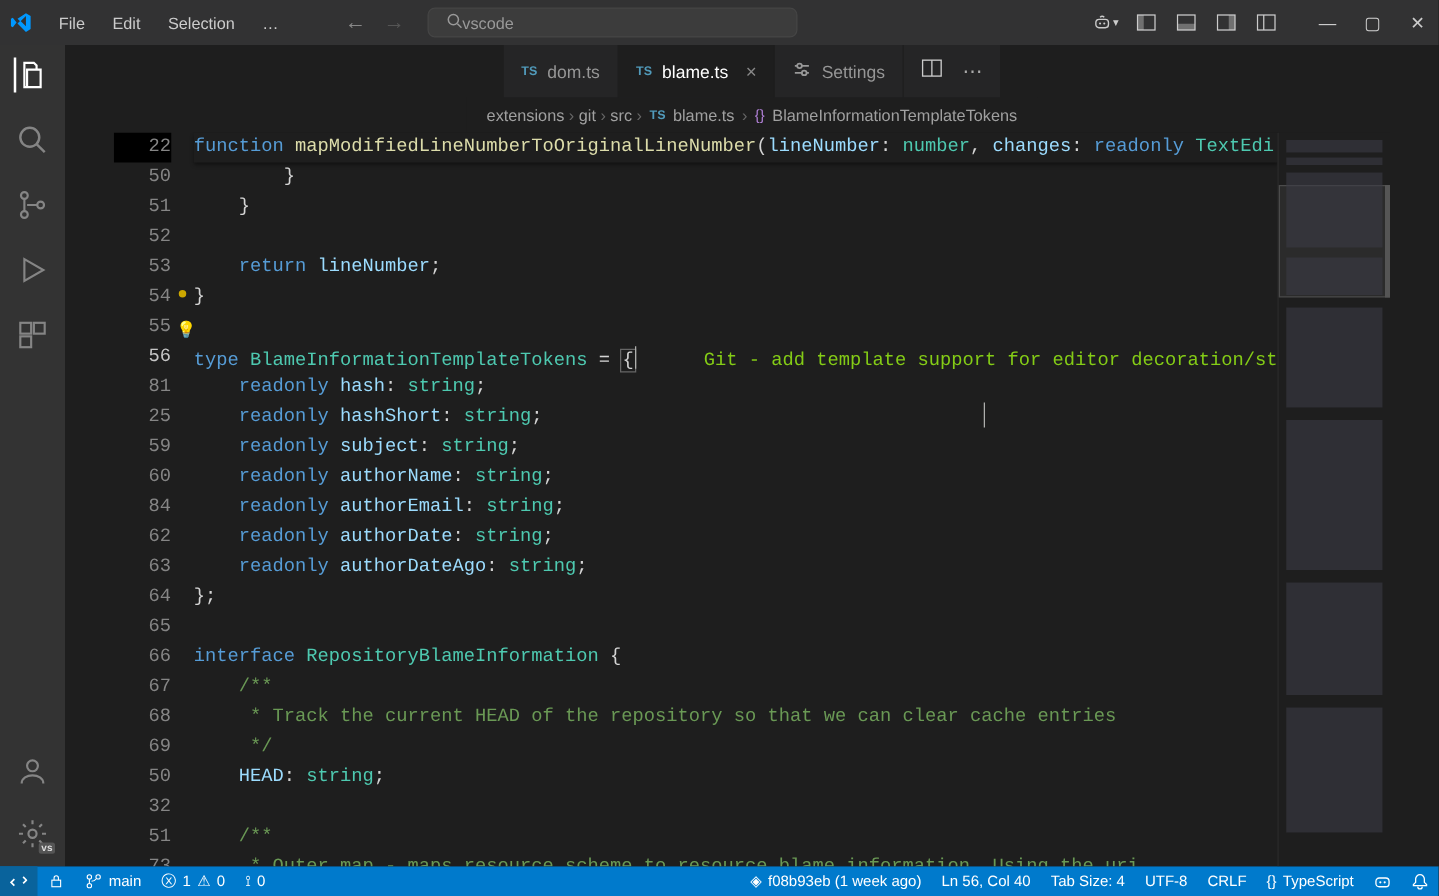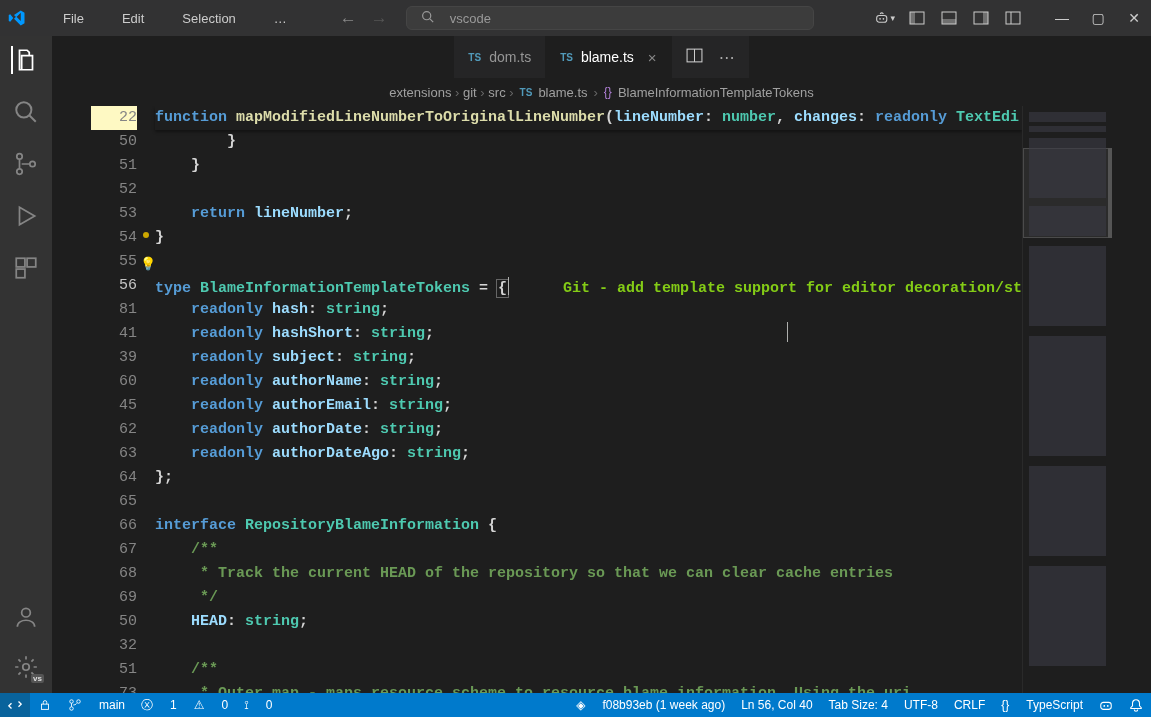--- a/index.html
+++ b/index.html
@@ -13,37 +13,37 @@
   position: relative;
 }
 .titlebar {
   height: 36px;
   background: #323233;
   display: flex;
   align-items: center;
   padding: 0 8px;
   gap: 4px;
 }
-.titlebar .menu-left { display: flex; align-items: center; gap: 20px; }
+.titlebar .menu-left { display: flex; align-items: center; gap: 4px; }
 .vscode-logo { width: 18px; height: 18px; margin-right: 8px; display:flex;align-items:center;justify-content:center;color:#0098ff;}
 .menu-item { padding: 4px 9px; font-size: 13px; color: #cccccc; cursor: pointer; border-radius:4px;}
 .titlebar .nav-arrows { display: flex; margin-left: 40px; gap: 14px; align-items:center;}
 .nav-arrow { color: #888; font-size: 17px; cursor:pointer;}
 .search-box {
   margin-left: 14px;
   background: #3c3c3c;
   border: 1px solid #454545;
   border-radius: 6px;
   padding: 3px 14px;
   font-size: 13px;
   color: #999;
-  width: 408px;
+  width: 296px;
   display: flex;
   align-items: center;
-  gap: 16px;
+  gap: 0;
 }
 .titlebar .right-controls { margin-left: auto; display: flex; align-items: center; gap: 12px; }
 .right-controls .icon-btn { width: 20px; height: 20px; display:flex;align-items:center;justify-content:center;color:#ccc;cursor:pointer;font-size:14px;}
 .window-controls { display:flex; gap: 18px; margin-left: 18px;}
 .window-controls .wc { width: 18px; color: #ccc; cursor:pointer; font-size: 14px; text-align:center;}
 
 .main-body { display: flex; height: calc(100% - 36px - 24px); }
 .activity-bar {
   width: 52px;
   background: #333333;
@@ -79,21 +79,21 @@
 .breadcrumbs .sep { color: #666; }
 .breadcrumbs .ts-badge { font-size: 10px; font-weight: bold; color: #519aba;}
 .breadcrumbs .sym-icon { color: #b180d7; font-size:12px;}
 
 .code-wrap { flex:1; display:flex; font-family: "Consolas","Courier New",monospace; font-size: 15px; overflow:hidden;position:relative;}
 .gutter { width: 64px; text-align: right; padding-right: 18px; color: #858585; user-select:none; line-height:24px;}
 .gutter .ln { height:24px; position:relative;}
 .gutter .ln.current { color: #c6c6c6; margin-left: 21px; }
 .gutter .fold-dot { position:absolute; right:-12px; top:6px; width:6px;height:6px;border-radius:50%;background:#cca700;}
 .gutter .bulb { position:absolute; right:-20px; top:3px; font-size:13px;color:#ffcc00;}
-.code-col { flex:1; line-height:24px; white-space: pre; color:#d4d4d4; position:relative;font-weight:bold;}
+.code-col { flex:1; line-height:24px; white-space: pre; color:#d4d4d4; position:relative;}
 .code-line { height:24px; }
 .tok-kw { color: #569cd6; }
 .tok-fn { color: #dcdcaa; }
 .tok-type { color: #4ec9b0; }
 .tok-param { color: #9cdcfe; }
 .tok-comment { color: #6a9955; }
 .tok-punc { color: #d4d4d4; }
 .tok-interface { color: #4ec9b0; }
 .tok-readonly { color: #569cd6; }
 .tok-blame { color: #84cc16; }
@@ -102,21 +102,21 @@
 
 .minimap { width: 90px; background:#1e1e1e; border-left:1px solid #2a2a2a; position:relative;}
 .minimap .mm-blob { position:absolute;left:6px;right:6px;background:#3a3a45;opacity:0.6;}
 .minimap .mm-view { position:absolute;left:0;right:0;top:42px;height:90px;background:rgba(120,120,120,0.15);border:1px solid rgba(170,170,170,0.25);}
 .minimap .mm-scroll-ind { position:absolute; right:0; top:42px; width:4px; height:90px; background:#555;}
 
 .statusbar {
   height: 24px; background: #007acc; color: #fff; display:flex;align-items:center;
   font-size: 12px; padding: 0 0; gap: 0;
 }
-.statusbar .sb-item { padding: 0 8px; display:flex;align-items:center;gap:17px;cursor:pointer;height:100%;}
+.statusbar .sb-item { padding: 0 8px; display:flex;align-items:center;gap:5px;cursor:pointer;height:100%;}
 .statusbar .sb-left { display:flex;align-items:center;height:100%;}
 .statusbar .sb-right { margin-left:auto;display:flex;align-items:center;height:100%;}
 .statusbar .remote-btn { background:#09639c; height:100%; padding:0 8px;display:flex;align-items:center;}
 .statusbar svg { width:14px;height:14px;}
 
 .text-cursor-pointer{cursor:text;}
 </style>
 </head>
 <body>
 
@@ -243,20 +243,29 @@
       <div id="tabs-container" style="display:flex;">
           <div class="tab">
             <span class="ts-badge">TS</span>
             <span>dom.ts</span>
           </div>
           <div class="tab active">
             <span class="ts-badge">TS</span>
             <span>blame.ts</span>
             <span class="close-x">×</span>
           </div>
+          <div class="tab">
+            <span><svg width="15" height="15" viewBox="0 0 16 16">
+                <line x1="2" y1="5" x2="14" y2="5" stroke="#999" stroke-width="1.5"></line>
+                <line x1="2" y1="11" x2="14" y2="11" stroke="#999" stroke-width="1.5"></line>
+                <circle cx="6" cy="5" r="2" fill="#252526" stroke="#999" stroke-width="1.5"></circle>
+                <circle cx="10" cy="11" r="2" fill="#252526" stroke="#999" stroke-width="1.5"></circle>
+              </svg></span>
+            <span>Settings</span>
+          </div>
         </div>
       <div class="tab-actions">
         <span><svg width="17" height="17" viewBox="0 0 16 16">
               <rect x="1" y="2" width="14" height="12" fill="none" stroke="#ccc"></rect>
               <line x1="8" y1="2" x2="8" y2="14" stroke="#ccc"></line>
             </svg></span>
         <span style="font-size:16px;">⋯</span>
       </div>
     </div>
 
@@ -264,33 +273,33 @@
       <span id="bc-parts"><span>extensions</span><span class="sep"> › </span><span>git</span><span class="sep"> › </span><span>src</span><span class="sep"> › </span></span>
       <span class="ts-badge">TS</span>
       <span>blame.ts</span>
       <span class="sep">›</span>
       <span class="sym-icon">{}</span>
       <span>BlameInformationTemplateTokens</span>
     </div>
 
     <div class="code-wrap text-cursor-pointer">
       <div class="gutter" id="gutter">
-          <div class="ln" style="background: #fef9c3;">22</div>
+          <div class="ln" style="background: #000000;">22</div>
           <div class="ln">50</div>
           <div class="ln">51</div>
           <div class="ln">52</div>
           <div class="ln">53</div>
           <div class="ln">54<span class="fold-dot"></span></div>
           <div class="ln">55<span class="bulb">💡</span></div>
           <div class="ln current">56</div>
           <div class="ln">81</div>
-          <div class="ln">41</div>
-          <div class="ln">39</div>
+          <div class="ln">25</div>
+          <div class="ln">59</div>
           <div class="ln">60</div>
-          <div class="ln">45</div>
+          <div class="ln">84</div>
           <div class="ln">62</div>
           <div class="ln">63</div>
           <div class="ln">64</div>
           <div class="ln">65</div>
           <div class="ln">66</div>
           <div class="ln">67</div>
           <div class="ln">68</div>
           <div class="ln">69</div>
           <div class="ln">50</div>
           <div class="ln">32</div>

